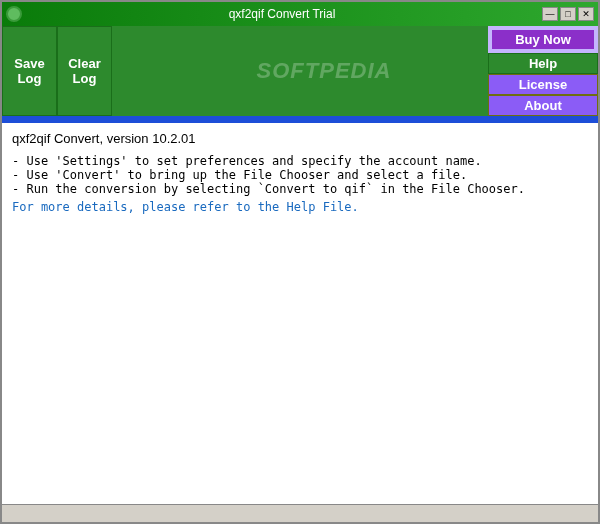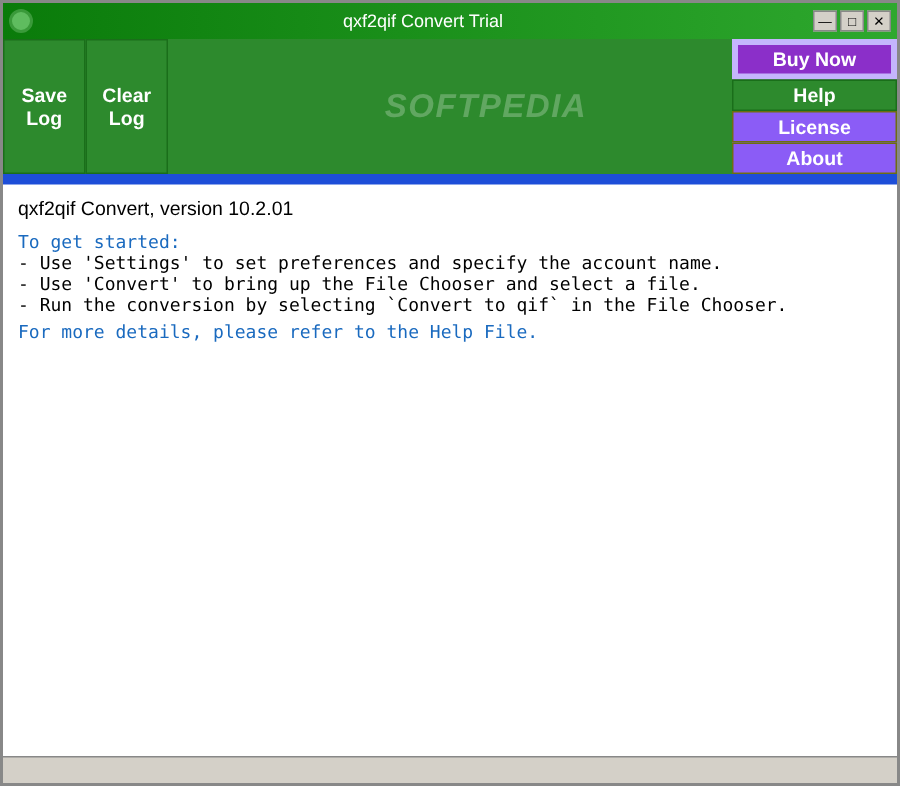--- a/index.html
+++ b/index.html
@@ -236,21 +236,20 @@
       <button class="toolbar-btn-purple">Buy Now</button>
       <button class="toolbar-btn-green">Help</button>
       <button class="toolbar-btn-olive">License</button>
       <button class="toolbar-btn-olive">About</button>
     </div>
   </div>
 
   <div class="content-area">
     <div class="version-text">qxf2qif Convert, version 10.2.01</div>
     <div class="instructions">
-      <div class="link-color">To get started:</div>
       <div class="normal">- Use 'Settings' to set preferences and specify the account name.</div>
       <div class="normal">- Use 'Convert' to bring up the File Chooser and select a file.</div>
       <div class="normal">- Run the conversion by selecting `Convert to qif` in the File Chooser.</div>
       <div class="link-color" style="cursor:pointer; margin-top:4px;">For more details, please refer to the Help File.</div>
     </div>
   </div>
 
   <div class="status-bar"></div>
 </div>
 

